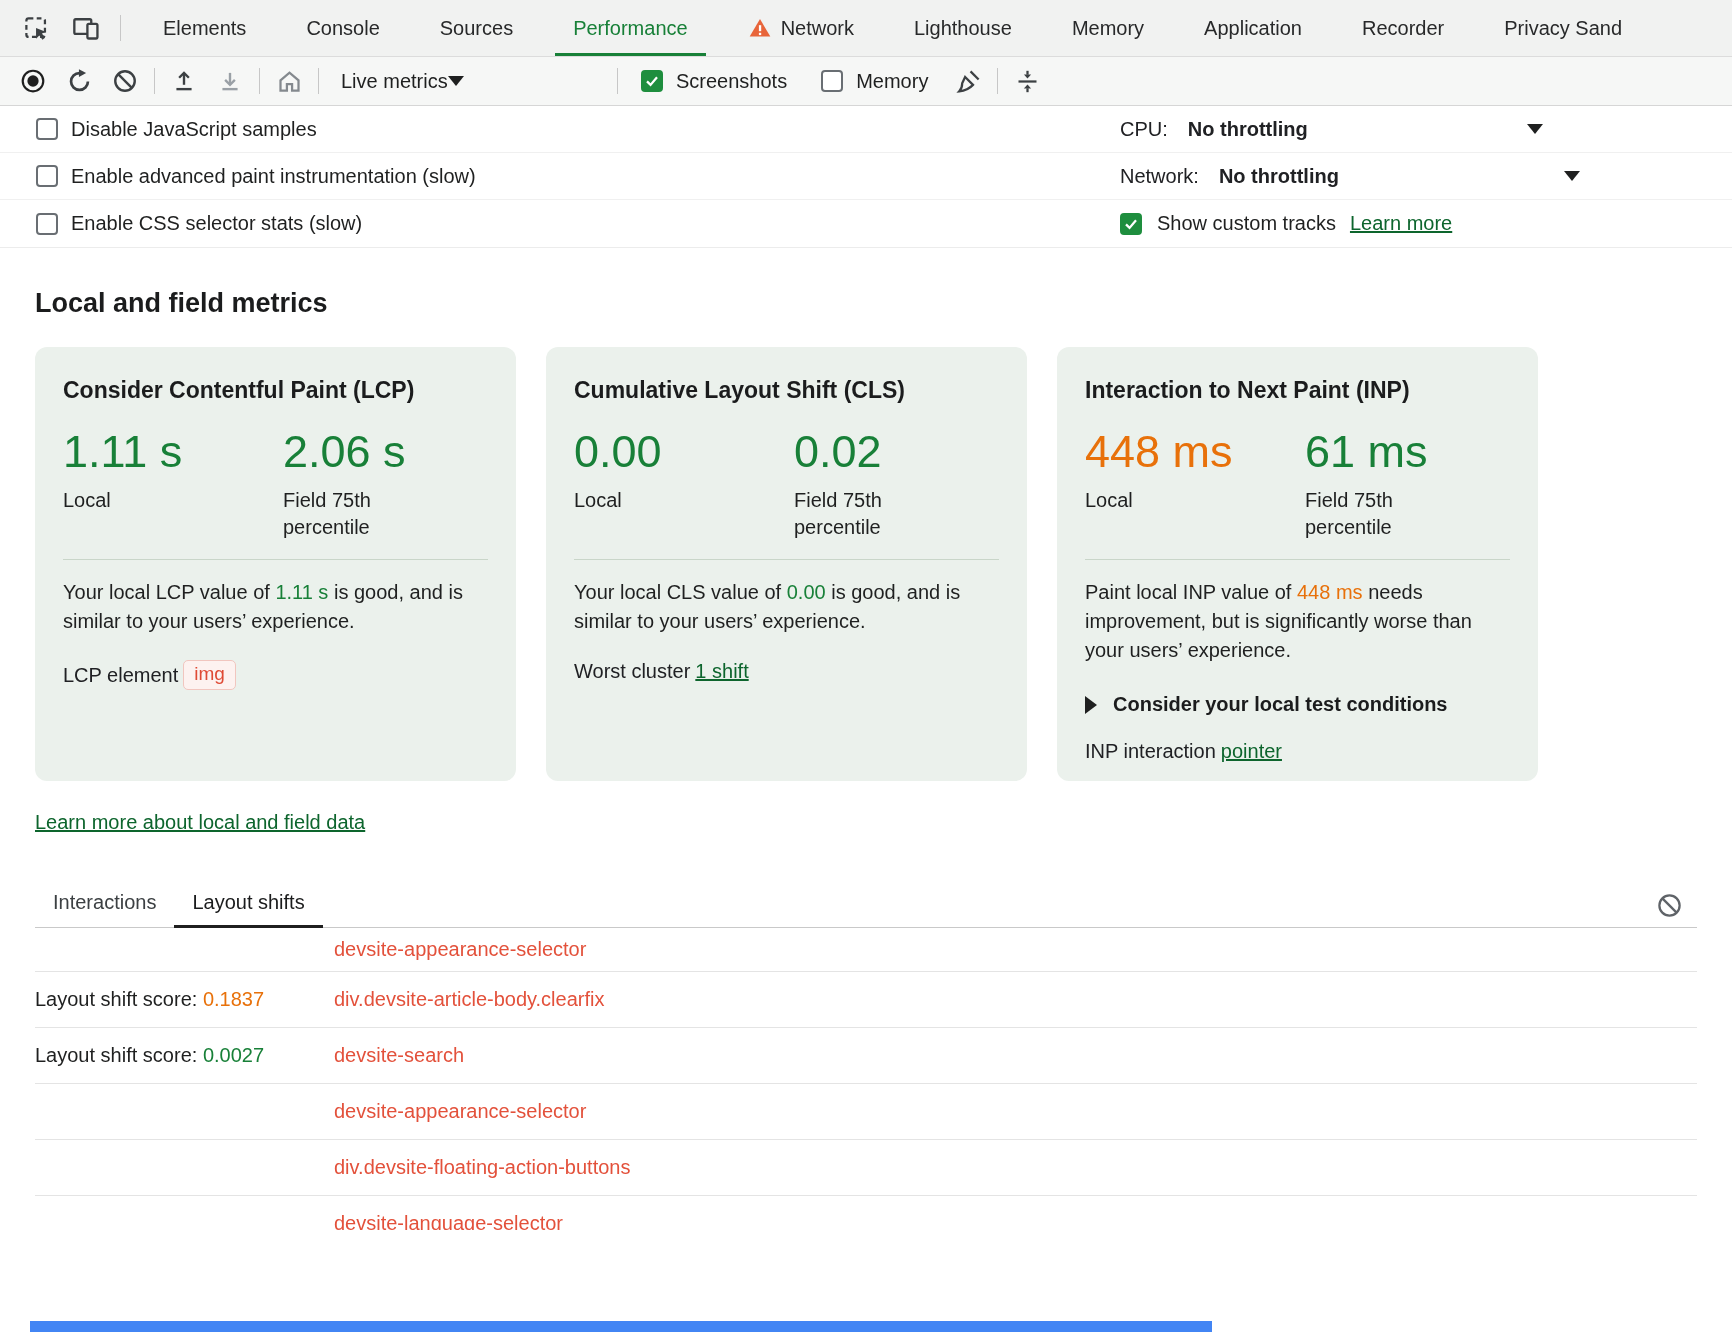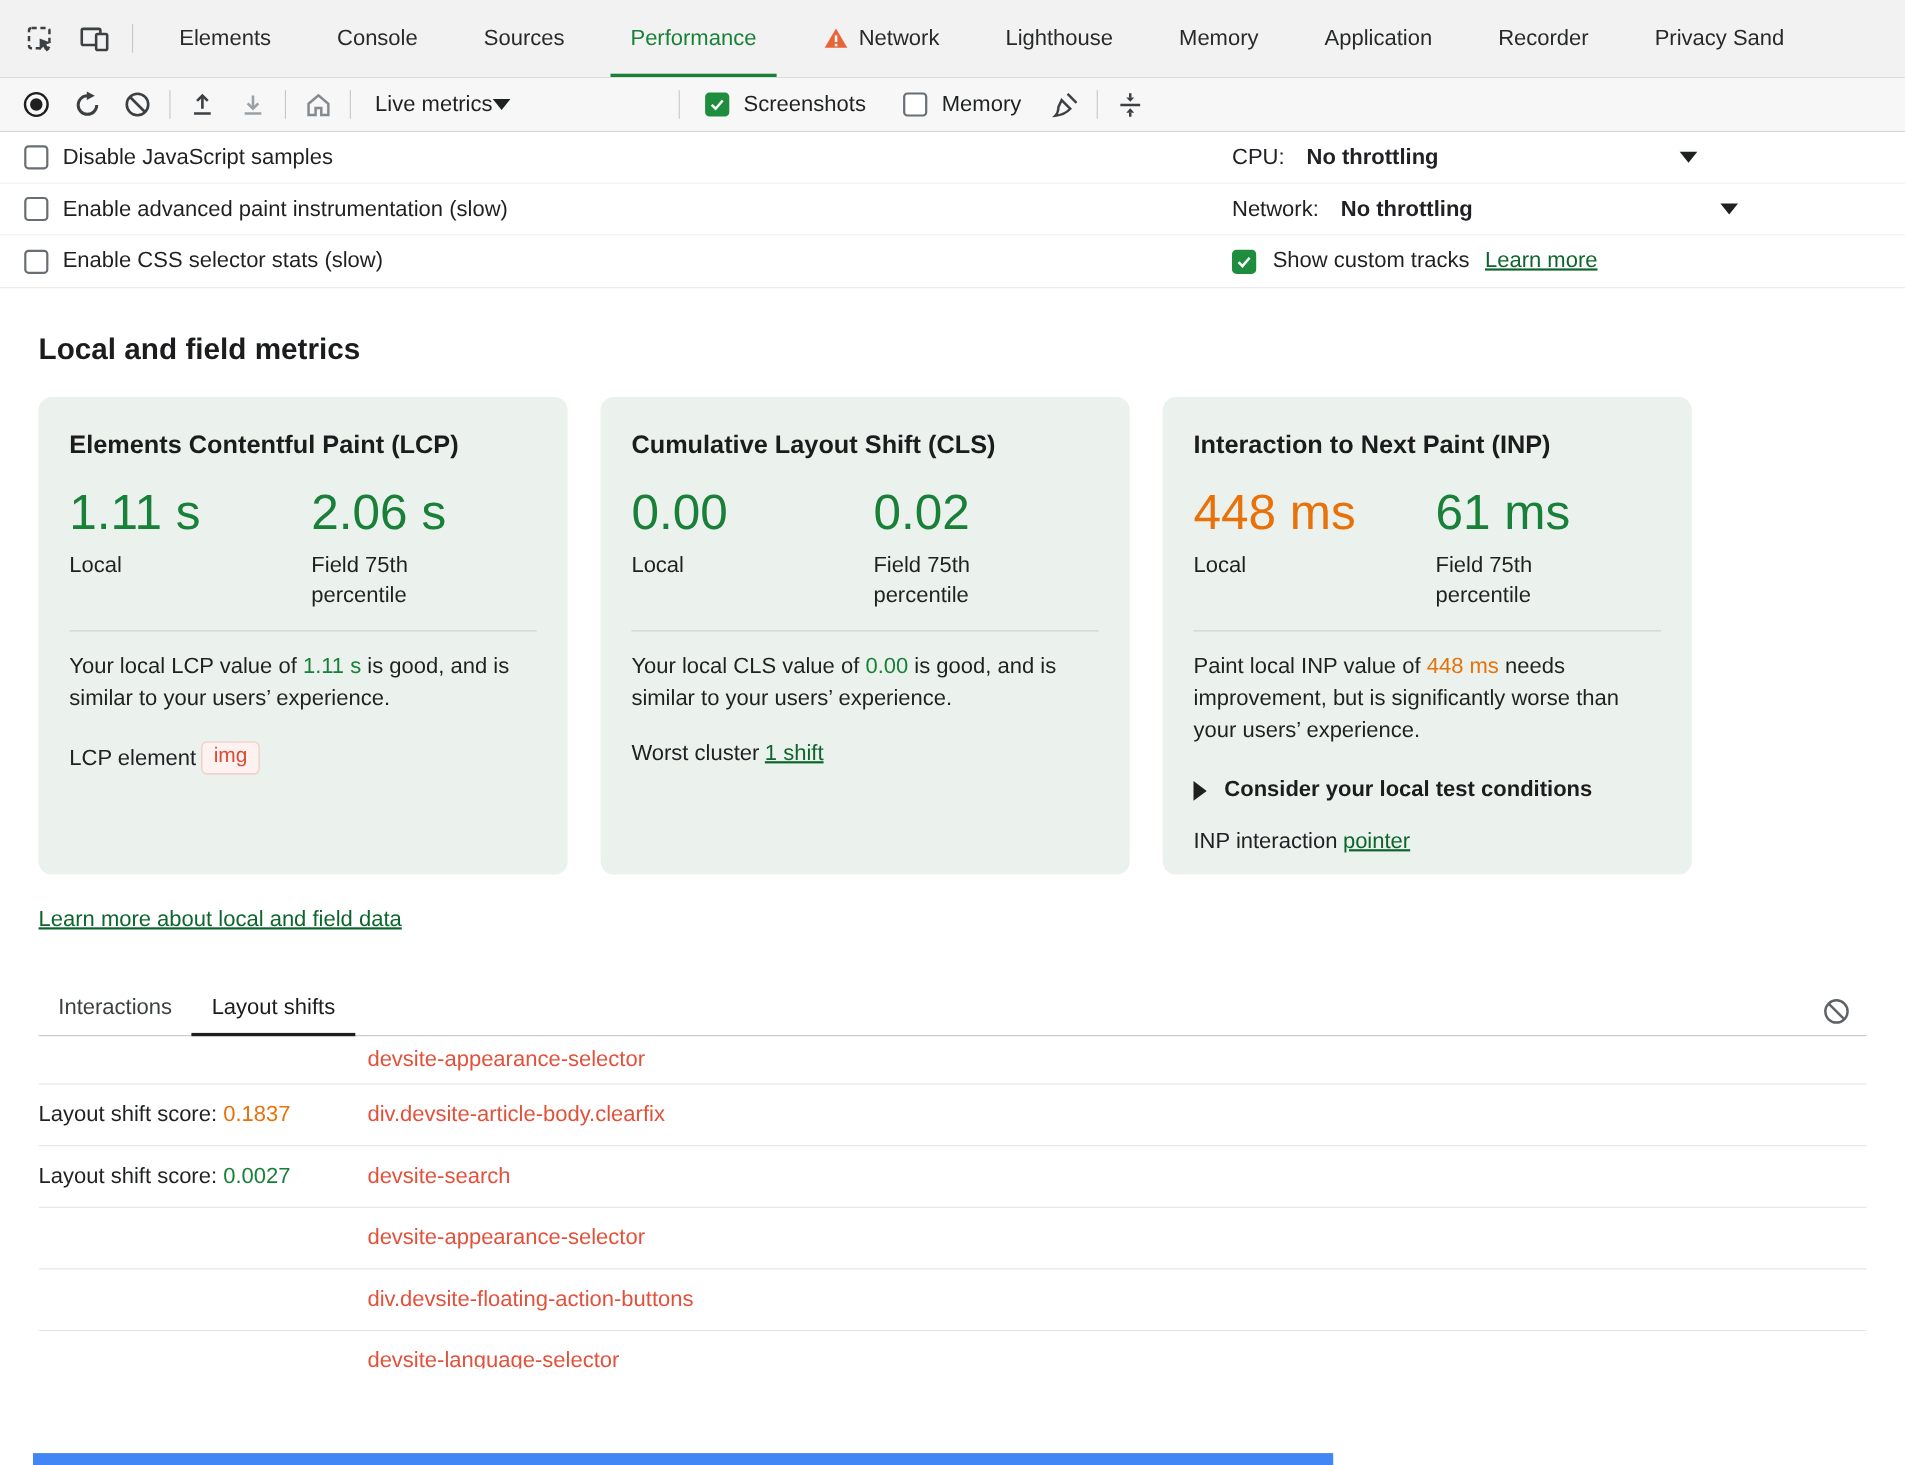--- a/index.html
+++ b/index.html
@@ -4,41 +4,41 @@
 <style>
   * { margin:0; padding:0; box-sizing:border-box; }
   html,body { width:1732px; height:1332px; }
   body {
     overflow:hidden; background:#fff; color:#202124; position:relative;
     font-family:"Liberation Sans", sans-serif;
   }
   svg { display:block; }
 
   
-  .tabbar { height:71px; background:#f1f2f1; border-bottom:1px solid #dcdcdc; display:flex; align-items:stretch; }
+  .tabbar { height:57px; background:#f1f2f1; border-bottom:1px solid #dcdcdc; display:flex; align-items:stretch; }
   .tb-left { display:flex; align-items:center; padding:0 8px 0 16px; gap:10px; }
   .icon-btn { background:none; border:none; width:40px; height:38px; display:flex; align-items:center; justify-content:center; cursor:pointer; border-radius:4px; }
   .vdiv { width:1px; height:26px; background:#c7c7c7; align-self:center; margin:0 4px; }
   .tabs { display:flex; align-items:stretch; }
   .tab { display:flex; align-items:center; gap:9px; padding:0 30px; font-size:20px; color:#28292a; position:relative; cursor:pointer; white-space:nowrap; }
   .tab.active { color:#188038; }
   .tab.active::after { content:""; position:absolute; left:12px; right:12px; bottom:0; height:3px; background:#188038; }
 
   
   .toolbar { height:49px; background:#f6f7f6; border-bottom:1px solid #d6d6d6; display:flex; align-items:center; padding:0 12px; gap:4px; }
   .tool-btn { background:none; border:none; width:42px; height:38px; display:flex; align-items:center; justify-content:center; cursor:pointer; border-radius:4px; }
   .select-control { width:282px; display:flex; align-items:center; padding:0 12px 0 14px; font-size:20px; cursor:pointer; color:#1f2020; }
   .caret-down { width:0; height:0; border-left:8px solid transparent; border-right:8px solid transparent; border-top:10px solid #1f2020; }
   .check-item { display:flex; align-items:center; gap:13px; font-size:20px; padding:0 15px; cursor:pointer; color:#1f2020; }
   .cb { width:22px; height:22px; border:2px solid #696e73; border-radius:4px; background:#fff; flex:0 0 auto; display:flex; align-items:center; justify-content:center; }
   .cb.checked { background:#1e8e3e; border-color:#1e8e3e; }
 
   
   .settings { background:#fff; border-bottom:1px solid #ececec; }
-  .setting-row { height:47px; display:flex; align-items:center; padding-left:22px; position:relative; font-size:20px; border-bottom:1px solid #f0f0f0; }
+  .setting-row { height:47px; display:flex; align-items:center; padding-left:36px; position:relative; font-size:20px; border-bottom:1px solid #f0f0f0; }
   .setting-row:last-child { border-bottom:none; }
   .setting-row .right { position:absolute; left:1120px; right:0; top:0; bottom:0; display:flex; align-items:center; }
   .s-val { margin-left:20px;font-weight:bold; }
   .cpu .caret-down { margin-left:auto; margin-right:189px; }
   .net .caret-down { margin-left:auto; margin-right:152px; }
   .tracks { gap:14px; }
   .tracks .cb { margin-right:2px; }
   .link { color:#0d652d; text-decoration:underline; cursor:pointer; }
 
   
@@ -256,21 +256,21 @@
       </div>
     </div>
   </section>
 
   <main class="main">
     <h1 class="metrics-heading">Local and field metrics</h1>
 
     <div class="cards">
 
       <div class="card">
-        <div class="card-title">Elements Contentful Paint (LCP)</div>
+        <div class="card-title">Consider Contentful Paint (LCP)</div>
         <div class="vals">
           <div class="val-col">
             <div class="big green">1.11 s</div>
             <div class="val-label">Local</div>
           </div>
           <div class="val-col field">
             <div class="big green">2.06 s</div>
             <div class="val-label">Field 75th percentile</div>
           </div>
         </div>

